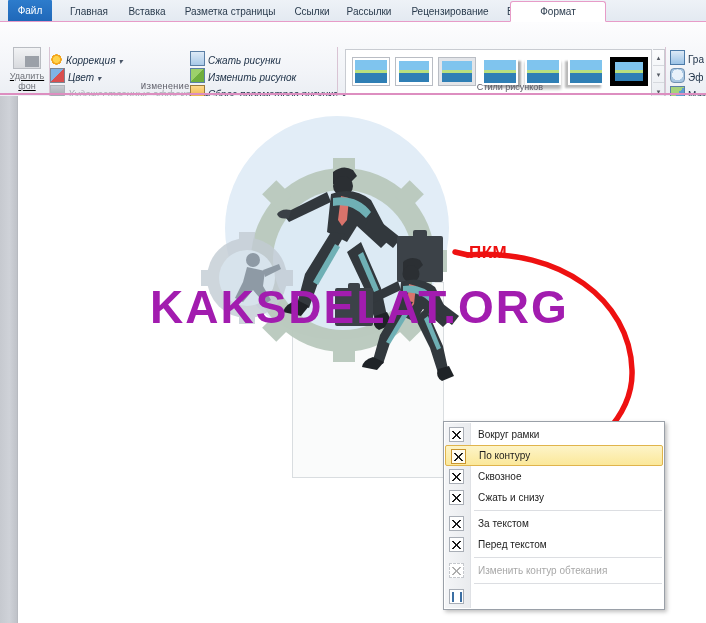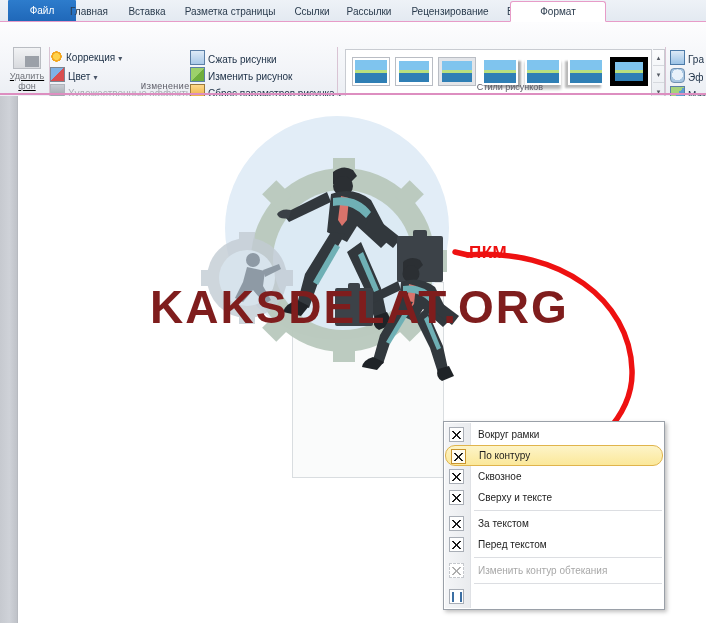--- a/index.html
+++ b/index.html
@@ -124,25 +124,26 @@
   #remove-bg .lbl {
     font-size: 9px;
     color: #6f7279;
     line-height: 10px;
   }
 
   
   .cmd {
     position: absolute;
     height: 15px;
-    line-height: 15px;
+    line-height: 21px;
     font-size: 10px;
     color: #21344a;
     white-space: nowrap;
     cursor: default;
+    font-style: italic;
   }
   .cmd.disabled { color: #a9adb4; }
   .cmd .ico {
     display: inline-block;
     width: 13px; height: 13px;
     vertical-align: -2px;
     margin-right: 3px;
     position: relative;
   }
   .cmd .caret {
@@ -257,21 +258,21 @@
   }
 
   
   #watermark {
     position: absolute;
     left: 150px; top: 284px;
     width: 430px;
     font-size: 46px;
     font-weight: bold;
     letter-spacing: 2px;
-    color: #7f1d1d;
+    color: #a21caf;
     white-space: nowrap;
     line-height: 46px;
     user-select: none;
   }
 
   
   #pkm {
     position: absolute;
     left: 424px; top: 243px;
     font-size: 17px;
@@ -308,21 +309,21 @@
     color: #1c1c1c;
     padding-left: 34px;
     white-space: nowrap;
     cursor: default;
     z-index: 2;
     box-sizing: border-box;
   }
   .mi.sel {
     background: linear-gradient(to bottom,#fdf4c8 0%, #fbe89a 100%);
     border: 1px solid #e0b44c;
-    border-radius: 10px;
+    border-radius: 2px;
     line-height: 19px;
     margin: 0 1px;
     padding-left: 33px;
   }
   .mi.disabled { color: #a8a8a8; }
   .mi .mico {
     position: absolute;
     left: 5px; top: 3px;
     width: 15px; height: 15px;
     background: #ffffff;
@@ -367,21 +368,21 @@
     pointer-events: none;
   }
 </style>
 </head>
 <body>
 
 <div id="ribbon">
 
   <div id="tabstrip"></div>
 
-  <div class="tab file" style="left:8px;width:68px;">Файл</div>
+  <div class="tab file" style="left:8px;width:44px;">Файл</div>
   <div class="tab" style="left:62px;width:54px;">Главная</div>
   <div class="tab" style="left:121px;width:52px;">Вставка</div>
   <div class="tab" style="left:178px;width:104px;">Разметка страницы</div>
   <div class="tab" style="left:288px;width:48px;">Ссылки</div>
   <div class="tab" style="left:340px;width:58px;">Рассылки</div>
   <div class="tab" style="left:403px;width:94px;">Рецензирование</div>
   <div class="tab" style="left:500px;width:32px;">Вид</div>
   <div class="tab ctx" style="left:510px;width:96px;">Формат</div>
 
   <div id="ctx-band-top"></div>
@@ -567,21 +568,21 @@
     <span>По контуру</span>
   </div>
 
   <div class="mi">
     <span class="mico"></span>
     <span>Сквозное</span>
   </div>
 
   <div class="mi">
     <span class="mico"></span>
-    <span>Сверху и тексте</span>
+    <span>Сжать и снизу</span>
   </div>
 
   <div class="msep"></div>
 
   <div class="mi">
     <span class="mico"></span>
     <span>За текстом</span>
   </div>
 
   <div class="mi">

